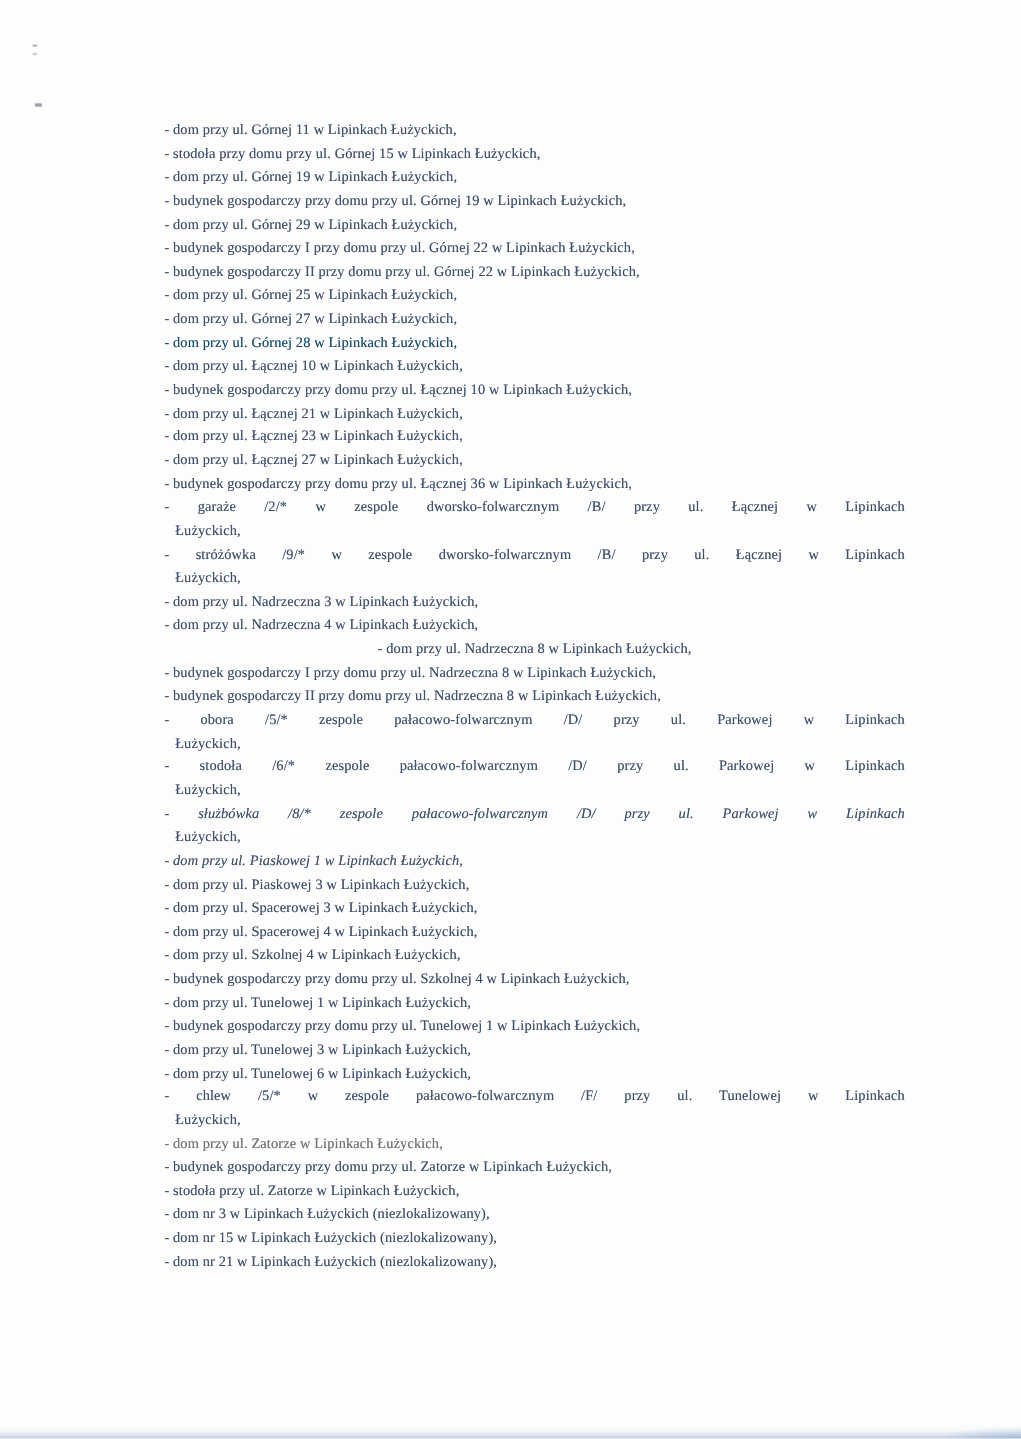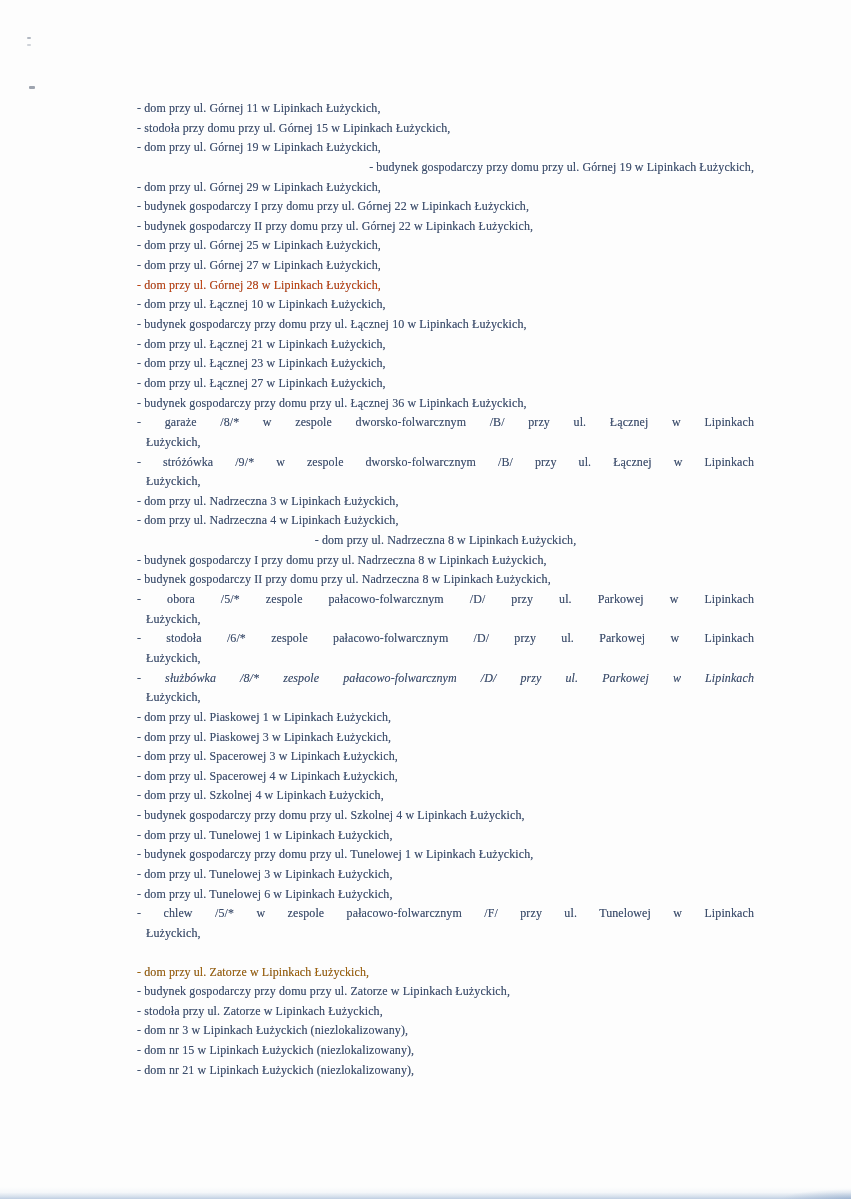--- a/index.html
+++ b/index.html
@@ -77,61 +77,61 @@
 
 <div class="page">
   <span class="scan-mark mark-colon-top"></span>
   <span class="scan-mark mark-colon-bottom"></span>
   <span class="scan-mark mark-dash"></span>
 
   <div class="text-block" id="text-block">
       <div class="doc-line" style="color: rgb(62, 79, 109);">- dom przy ul. Górnej 11 w Lipinkach Łużyckich,</div>
       <div class="doc-line" style="color: rgb(62, 79, 109);">- stodoła przy domu przy ul. Górnej 15 w Lipinkach Łużyckich,</div>
       <div class="doc-line" style="color: rgb(62, 79, 109);">- dom przy ul. Górnej 19 w Lipinkach Łużyckich,</div>
-      <div class="doc-line" style="color: rgb(62, 79, 109); text-align: right;">- budynek gospodarczy przy domu przy ul. Górnej 19 w Lipinkach Łużyckich,</div>
+      <div class="doc-line" style="color: rgb(62, 79, 109);">- budynek gospodarczy przy domu przy ul. Górnej 19 w Lipinkach Łużyckich,</div>
       <div class="doc-line" style="color: rgb(62, 79, 109);">- dom przy ul. Górnej 29 w Lipinkach Łużyckich,</div>
       <div class="doc-line" style="color: rgb(62, 79, 109);">- budynek gospodarczy I przy domu przy ul. Górnej 22 w Lipinkach Łużyckich,</div>
       <div class="doc-line" style="color: rgb(62, 79, 109);">- budynek gospodarczy II przy domu przy ul. Górnej 22 w Lipinkach Łużyckich,</div>
       <div class="doc-line" style="color: rgb(62, 79, 109);">- dom przy ul. Górnej 25 w Lipinkach Łużyckich,</div>
       <div class="doc-line" style="color: rgb(62, 79, 109);">- dom przy ul. Górnej 27 w Lipinkach Łużyckich,</div>
-      <div class="doc-line" style="color: #c2410c;">- dom przy ul. Górnej 28 w Lipinkach Łużyckich,</div>
+      <div class="doc-line" style="color: #0c4a6e;">- dom przy ul. Górnej 28 w Lipinkach Łużyckich,</div>
       <div class="doc-line" style="color: rgb(62, 79, 109);">- dom przy ul. Łącznej 10 w Lipinkach Łużyckich,</div>
       <div class="doc-line" style="color: rgb(62, 79, 109);">- budynek gospodarczy przy domu przy ul. Łącznej 10 w Lipinkach Łużyckich,</div>
       <div class="doc-line" style="color: rgb(62, 79, 109);">- dom przy ul. Łącznej 21 w Lipinkach Łużyckich,</div>
       <div class="doc-line" style="color: rgb(62, 79, 109);">- dom przy ul. Łącznej 23 w Lipinkach Łużyckich,</div>
       <div class="doc-line" style="color: rgb(62, 79, 109);">- dom przy ul. Łącznej 27 w Lipinkach Łużyckich,</div>
       <div class="doc-line" style="color: rgb(62, 79, 109);">- budynek gospodarczy przy domu przy ul. Łącznej 36 w Lipinkach Łużyckich,</div>
-      <div class="doc-line justify" style="color: rgb(62, 79, 109);">- garaże /8/* w zespole dworsko-folwarcznym /B/ przy ul. Łącznej w Lipinkach</div>
+      <div class="doc-line justify" style="color: rgb(62, 79, 109);">- garaże /2/* w zespole dworsko-folwarcznym /B/ przy ul. Łącznej w Lipinkach</div>
       <div class="doc-line cont" style="color: rgb(62, 79, 109);">Łużyckich,</div>
       <div class="doc-line justify" style="color: rgb(62, 79, 109);">- stróżówka /9/* w zespole dworsko-folwarcznym /B/ przy ul. Łącznej w Lipinkach</div>
       <div class="doc-line cont" style="color: rgb(62, 79, 109);">Łużyckich,</div>
       <div class="doc-line" style="color: rgb(62, 79, 109);">- dom przy ul. Nadrzeczna 3 w Lipinkach Łużyckich,</div>
       <div class="doc-line" style="color: rgb(62, 79, 109);">- dom przy ul. Nadrzeczna 4 w Lipinkach Łużyckich,</div>
       <div class="doc-line" style="color: rgb(62, 79, 109); text-align: center;">- dom przy ul. Nadrzeczna 8 w Lipinkach Łużyckich,</div>
       <div class="doc-line" style="color: rgb(62, 79, 109);">- budynek gospodarczy I przy domu przy ul. Nadrzeczna 8 w Lipinkach Łużyckich,</div>
       <div class="doc-line" style="color: rgb(62, 79, 109);">- budynek gospodarczy II przy domu przy ul. Nadrzeczna 8 w Lipinkach Łużyckich,</div>
       <div class="doc-line justify" style="color: rgb(62, 79, 109);">- obora /5/* zespole pałacowo-folwarcznym /D/ przy ul. Parkowej w Lipinkach</div>
       <div class="doc-line cont" style="color: rgb(62, 79, 109);">Łużyckich,</div>
       <div class="doc-line justify" style="color: rgb(62, 79, 109);">- stodoła /6/* zespole pałacowo-folwarcznym /D/ przy ul. Parkowej w Lipinkach</div>
       <div class="doc-line cont" style="color: rgb(62, 79, 109);">Łużyckich,</div>
       <div class="doc-line justify" style="color: rgb(62, 79, 109); font-style: italic;">- służbówka /8/* zespole pałacowo-folwarcznym /D/ przy ul. Parkowej w Lipinkach</div>
       <div class="doc-line cont" style="color: rgb(62, 79, 109);">Łużyckich,</div>
-      <div class="doc-line" style="color: rgb(62, 79, 109);">- dom przy ul. Piaskowej 1 w Lipinkach Łużyckich,</div>
+      <div class="doc-line" style="color: rgb(62, 79, 109); font-style: italic;">- dom przy ul. Piaskowej 1 w Lipinkach Łużyckich,</div>
       <div class="doc-line" style="color: rgb(62, 79, 109);">- dom przy ul. Piaskowej 3 w Lipinkach Łużyckich,</div>
       <div class="doc-line" style="color: rgb(62, 79, 109);">- dom przy ul. Spacerowej 3 w Lipinkach Łużyckich,</div>
       <div class="doc-line" style="color: rgb(62, 79, 109);">- dom przy ul. Spacerowej 4 w Lipinkach Łużyckich,</div>
       <div class="doc-line" style="color: rgb(62, 79, 109);">- dom przy ul. Szkolnej 4 w Lipinkach Łużyckich,</div>
       <div class="doc-line" style="color: rgb(62, 79, 109);">- budynek gospodarczy przy domu przy ul. Szkolnej 4 w Lipinkach Łużyckich,</div>
       <div class="doc-line" style="color: rgb(62, 79, 109);">- dom przy ul. Tunelowej 1 w Lipinkach Łużyckich,</div>
       <div class="doc-line" style="color: rgb(62, 79, 109);">- budynek gospodarczy przy domu przy ul. Tunelowej 1 w Lipinkach Łużyckich,</div>
       <div class="doc-line" style="color: rgb(62, 79, 109);">- dom przy ul. Tunelowej 3 w Lipinkach Łużyckich,</div>
       <div class="doc-line" style="color: rgb(62, 79, 109);">- dom przy ul. Tunelowej 6 w Lipinkach Łużyckich,</div>
       <div class="doc-line justify" style="color: rgb(62, 79, 109);">- chlew /5/* w zespole pałacowo-folwarcznym /F/ przy ul. Tunelowej w Lipinkach</div>
       <div class="doc-line cont" style="color: rgb(62, 79, 109);">Łużyckich,</div>
-      <div class="doc-line" style="color: #a16207; margin-top: 19px;">- dom przy ul. Zatorze w Lipinkach Łużyckich,</div>
+      <div class="doc-line" style="color: #737373;">- dom przy ul. Zatorze w Lipinkach Łużyckich,</div>
       <div class="doc-line" style="color: rgb(62, 79, 109);">- budynek gospodarczy przy domu przy ul. Zatorze w Lipinkach Łużyckich,</div>
       <div class="doc-line" style="color: rgb(62, 79, 109);">- stodoła przy ul. Zatorze w Lipinkach Łużyckich,</div>
       <div class="doc-line" style="color: rgb(62, 79, 109);">- dom nr 3 w Lipinkach Łużyckich (niezlokalizowany),</div>
       <div class="doc-line" style="color: rgb(62, 79, 109);">- dom nr 15 w Lipinkach Łużyckich (niezlokalizowany),</div>
       <div class="doc-line" style="color: rgb(62, 79, 109);">- dom nr 21 w Lipinkach Łużyckich (niezlokalizowany),</div>
     </div>
 
   <div class="bottom-band"></div>
 </div>
 

